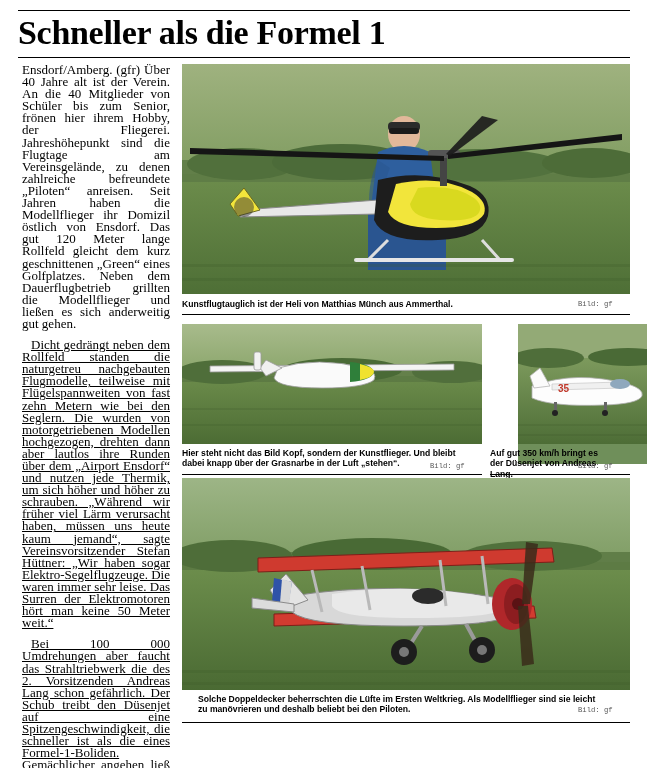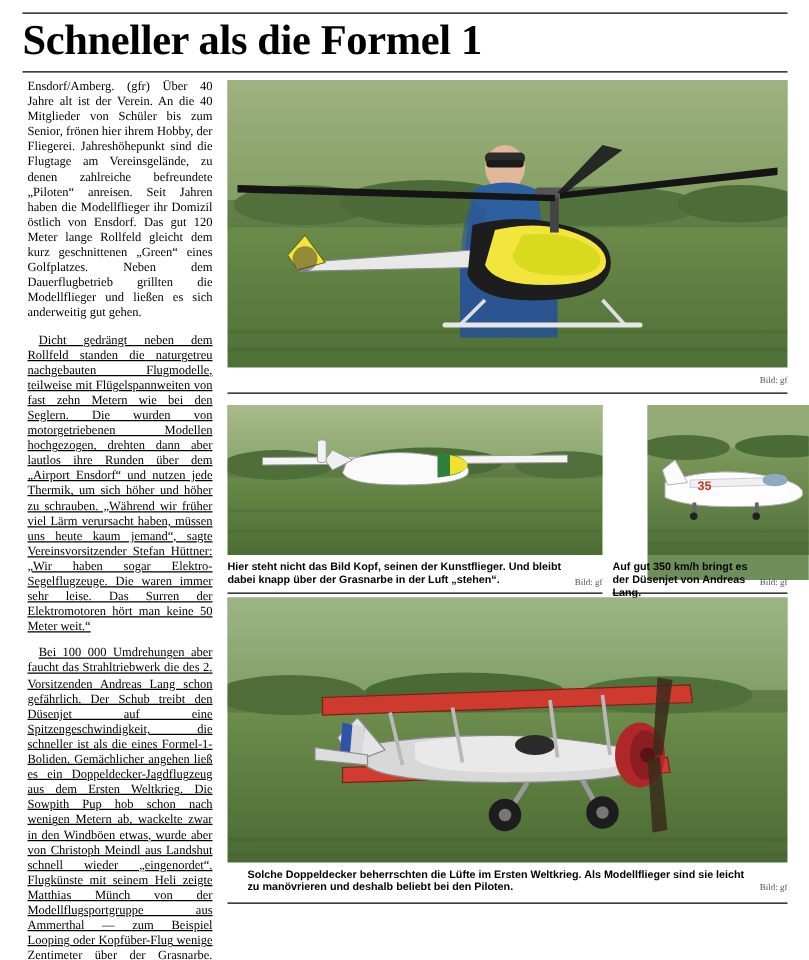--- a/index.html
+++ b/index.html
@@ -62,21 +62,21 @@
     font-family: "Liberation Sans", sans-serif;
     font-weight: bold;
     font-size: 10.5px;
     line-height: 13.2px;
     text-align: justify;
     color: #000;
     margin: 0 0 9px 0;
   }
   .body-text {
     font-family: "Liberation Serif", serif;
-    font-size: 10px;
+    font-size: 13px;
     line-height: 12.1px;
     text-align: justify;
     color: #000;
     margin: 0 0 9px 0;
     hyphens: auto;
   }
   .body-text.indent {
     text-indent: 9px;
     text-decoration: underline;
   }
@@ -90,24 +90,24 @@
   .caption {
     position: absolute;
     font-family: "Liberation Sans", sans-serif;
     font-size: 8.6px;
     line-height: 10.4px;
     font-weight: bold;
     color: #000;
   }
   .credit {
     position: absolute;
-    font-family: Liberation Serif, serif;
+    font-family: Liberation Mono, monospace;
     font-size: 7.2px;
     color: #555;
-    text-align: right;
+    text-align: left;
   }
   .cap-rule {
     position: absolute;
     height: 1px;
     background: #000;
   }
 
   
   #photo1 { left: 182px; top: 64px; width: 448px; height: 230px; }
   
@@ -188,20 +188,21 @@
       <path d="M8 84 L262 92 L262 97 L8 90 Z" fill="#151515"></path>
       <path d="M440 70 L266 90 L266 95 L440 76 Z" fill="#151515"></path>
       <path d="M300 52 L264 90 L268 92 L316 56 Z" fill="#1b1b1b" opacity="0.9"></path>
 
       <g opacity="0.25">
         <rect x="0" y="200" width="448" height="3" fill="#3e5c2a"></rect>
         <rect x="0" y="214" width="448" height="3" fill="#3e5c2a"></rect>
       </g>
     </svg>
   </div>
+  <div class="caption" style="left:182px; top:299px; width:360px;">Kunstflugtauglich ist der Heli von Matthias Münch aus Ammerthal.</div>
   <div class="credit" style="left:578px; top:300px; width:52px;">Bild: gf</div>
   <div class="cap-rule" style="left:182px; top:314px; width:448px;"></div>
 
   <div class="photo" id="photo2">
     <svg width="300" height="120" viewBox="0 0 300 120">
       <defs>
         <linearGradient id="sky2" x1="0" y1="0" x2="0" y2="1">
           <stop offset="0%" stop-color="#a8bb8c"></stop>
           <stop offset="100%" stop-color="#86a266"></stop>
         </linearGradient>
@@ -227,21 +228,21 @@
 
         <path d="M84 36 L100 44 L84 52 L78 44 Z" fill="#f0f0f0" stroke="#9a9a9a" stroke-width="0.8"></path>
         <rect x="72" y="28" width="7" height="18" rx="2" fill="#f2f2f2" stroke="#9a9a9a" stroke-width="0.8"></rect>
       </g>
       <g opacity="0.2">
         <rect x="0" y="84" width="300" height="2" fill="#3b5828"></rect>
         <rect x="0" y="100" width="300" height="2" fill="#3b5828"></rect>
       </g>
     </svg>
   </div>
-  <div class="caption" style="left:182px; top:448px; width:280px;">Hier steht nicht das Bild Kopf, seinen der Kunstflieger. Und bleibt dabei knapp über der Grasnarbe in der Luft „stehen“.</div>
+  <div class="caption" style="left:182px; top:448px; width:280px;">Hier steht nicht das Bild Kopf, sondern der Kunstflieger. Und bleibt dabei knapp über der Grasnarbe in der Luft „stehen“.</div>
   <div class="credit" style="left:430px; top:462px; width:52px;">Bild: gf</div>
   <div class="cap-rule" style="left:182px; top:474px; width:300px;"></div>
 
   <div class="photo" id="photo3">
     <svg width="140" height="120" viewBox="0 0 140 120">
       <defs>
         <linearGradient id="grass3" x1="0" y1="0" x2="0" y2="1">
           <stop offset="0%" stop-color="#7d9a5d"></stop>
           <stop offset="100%" stop-color="#4d6d36"></stop>
         </linearGradient>

